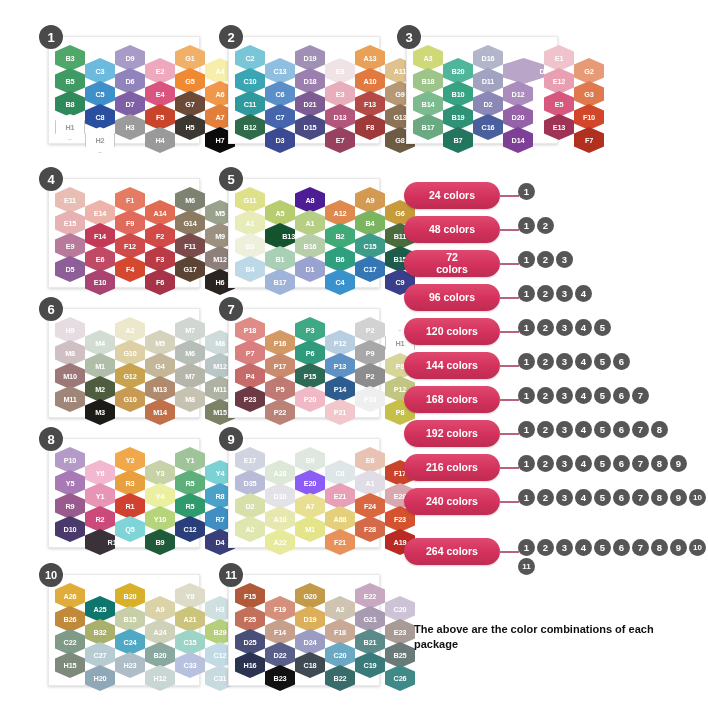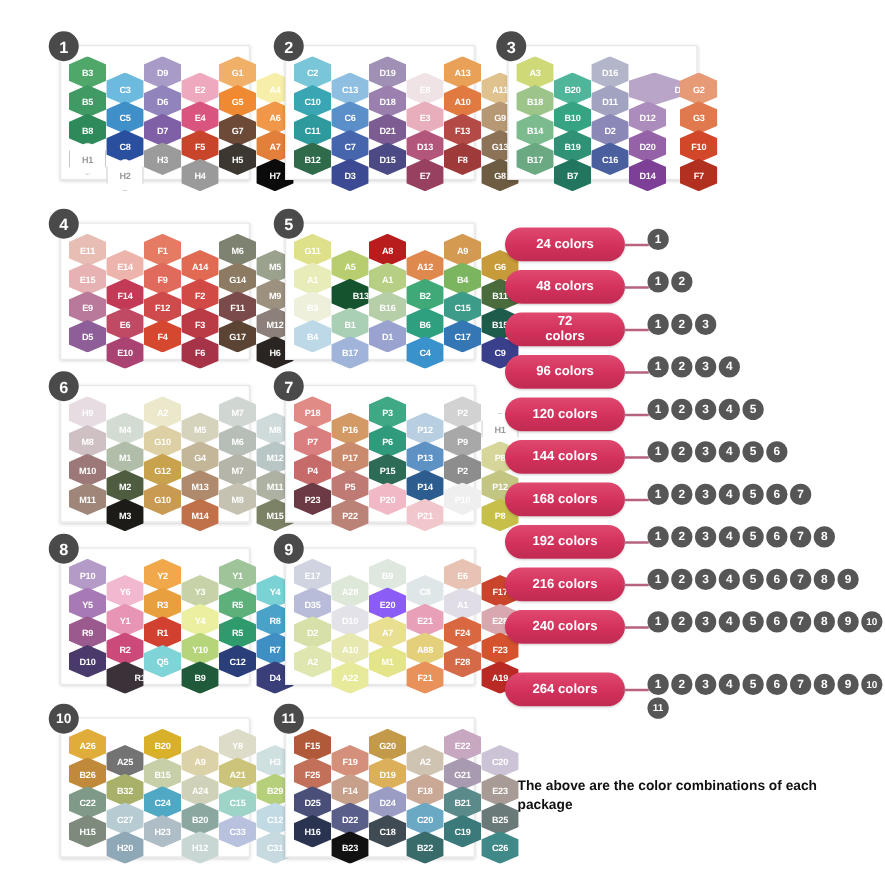--- a/index.html
+++ b/index.html
@@ -338,20 +338,34 @@
             <div class="hex" style="background: rgb(171, 140, 189);">
               <span>D12</span>
             </div>
             <div class="hex" style="background: rgb(149, 98, 168);">
               <span>D20</span>
             </div>
             <div class="hex" style="background: rgb(126, 63, 150);">
               <span>D14</span>
             </div>
           </div>
+          <div class="col">
+            <div class="hex" style="background: rgb(240, 194, 203);">
+              <span>E1</span>
+            </div>
+            <div class="hex" style="background: rgb(232, 159, 178);">
+              <span>E12</span>
+            </div>
+            <div class="hex" style="background: rgb(216, 87, 126);">
+              <span>E5</span>
+            </div>
+            <div class="hex" style="background: rgb(158, 51, 86);">
+              <span>E13</span>
+            </div>
+          </div>
           <div class="col" style="margin-top: 13px;">
             <div class="hex" style="background: rgb(231, 154, 118);">
               <span>G2</span>
             </div>
             <div class="hex" style="background: rgb(224, 122, 78);">
               <span>G3</span>
             </div>
             <div class="hex" style="background: rgb(210, 71, 42);">
               <span>F10</span>
             </div>
@@ -475,21 +489,21 @@
               <span>B13</span>
             </div>
             <div class="hex" style="background: rgb(169, 207, 180);">
               <span>B1</span>
             </div>
             <div class="hex" style="background: rgb(159, 180, 216);">
               <span>B17</span>
             </div>
           </div>
           <div class="col">
-            <div class="hex" style="background: #b91c1c;">
+            <div class="hex" style="background: #4c1d95;">
               <span>A8</span>
             </div>
             <div class="hex" style="background: rgb(183, 207, 132);">
               <span>A1</span>
             </div>
             <div class="hex" style="background: rgb(182, 207, 168);">
               <span>B16</span>
             </div>
             <div class="hex" style="background: rgb(154, 163, 207);">
               <span>D1</span>
@@ -906,21 +920,21 @@
               <span>B26</span>
             </div>
             <div class="hex" style="background: rgb(127, 154, 134);">
               <span>C22</span>
             </div>
             <div class="hex" style="background: rgb(125, 138, 124);">
               <span>H15</span>
             </div>
           </div>
           <div class="col" style="margin-top: 13px;">
-            <div class="hex" style="background: #737373; text-align: center;">
+            <div class="hex" style="background: #0f766e; text-align: center;">
               <span>A25</span>
             </div>
             <div class="hex" style="background: rgb(168, 176, 106);">
               <span>B32</span>
             </div>
             <div class="hex" style="background: rgb(183, 203, 210);">
               <span>C27</span>
             </div>
             <div class="hex" style="background: rgb(143, 168, 184);">
               <span>H20</span>

